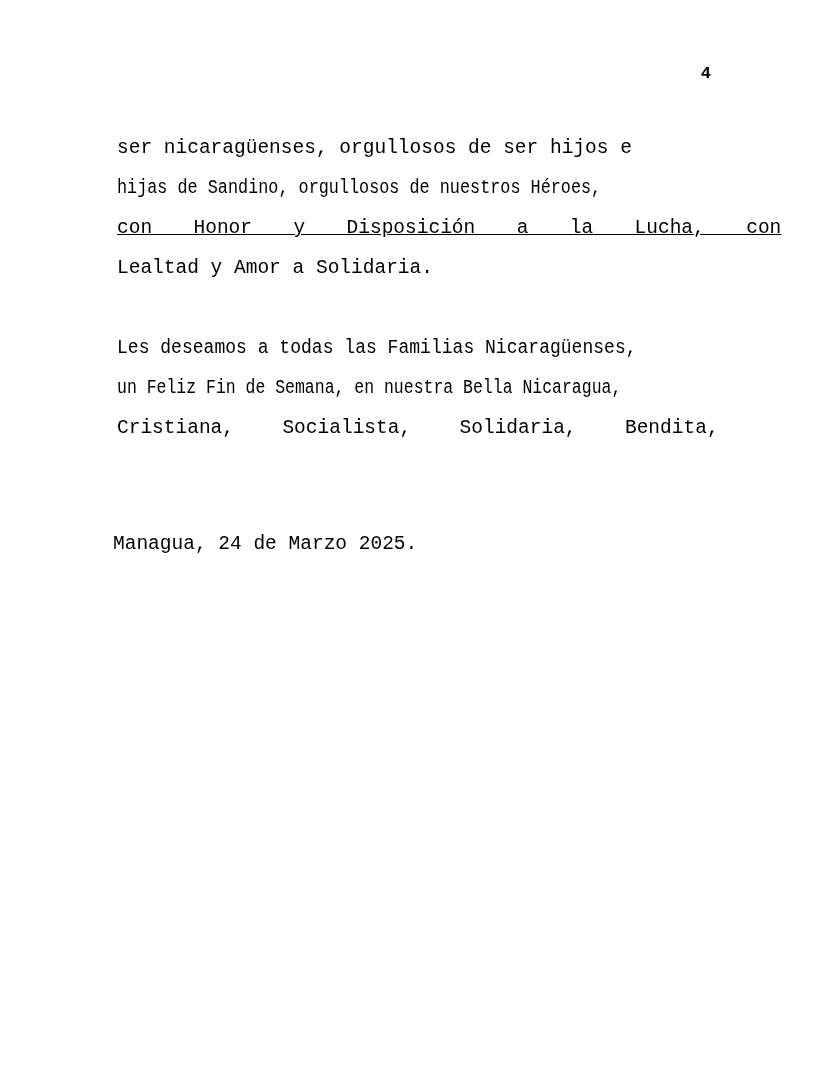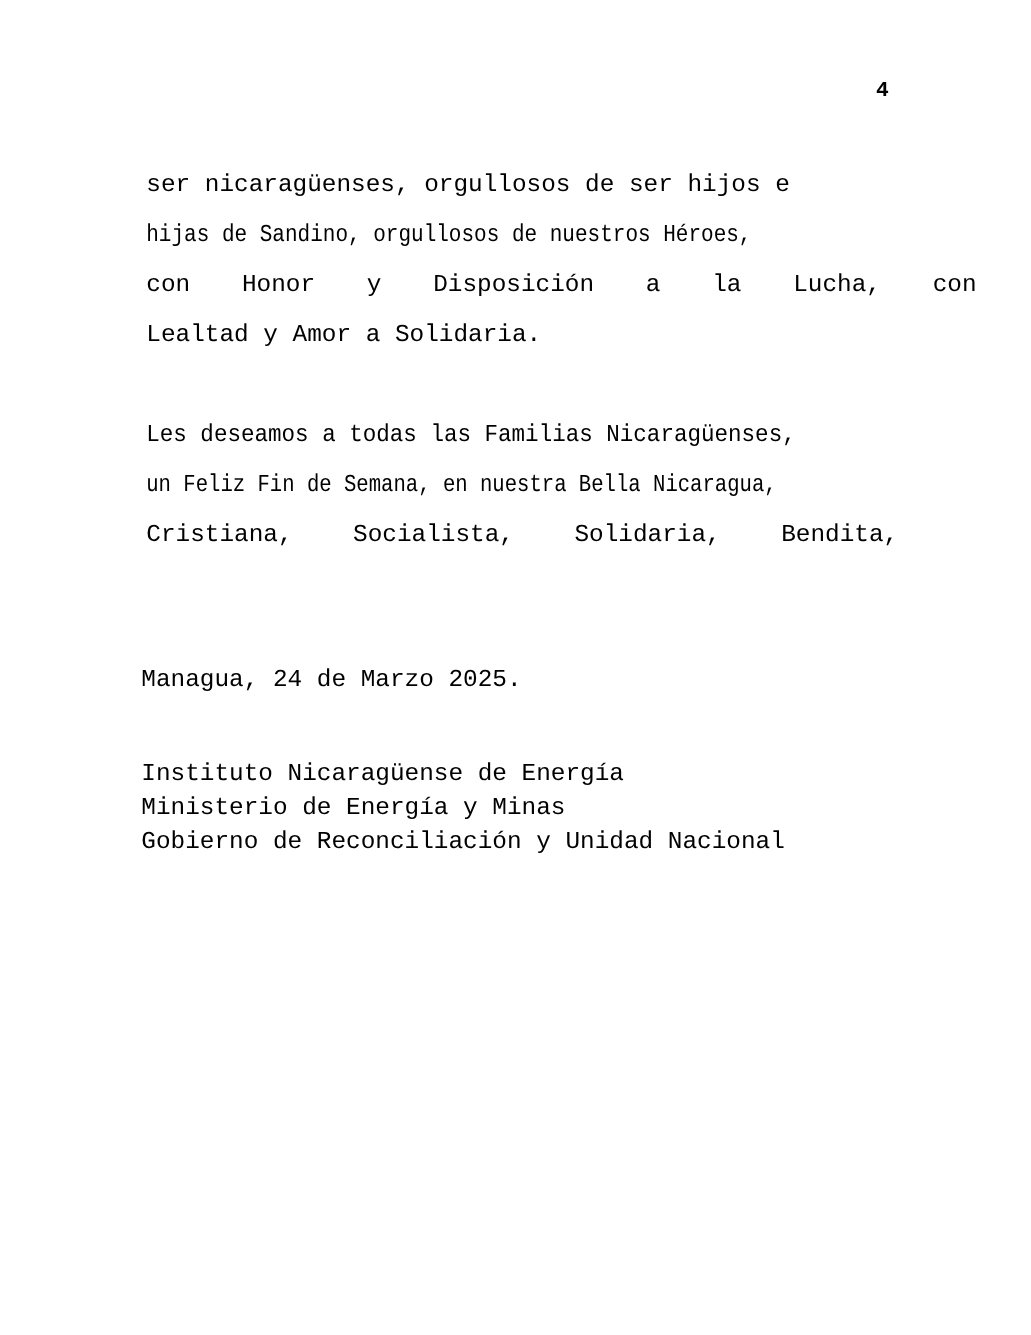--- a/index.html
+++ b/index.html
@@ -60,21 +60,21 @@
     width: 598px;
   }
 
   
   .sq-100 { transform: scaleX(1); }
   .sq-93  { transform: scaleX(0.925); }
   .sq-86  { transform: scaleX(0.862); }
   .sq-84  { transform: scaleX(0.845); }
 
   
-  .tline.w-1 { word-spacing: 9px; }
+  .tline.w-1 { word-spacing: 9px; text-decoration: underline; }
   .tline.w-3 { word-spacing: 12.5px; text-align: right; }
 
   
   .date-line {
     position: absolute;
     top: 524px;
     left: 113px;
     width: 598px;
     font-size: 19.5px;
     line-height: 40px;
@@ -114,19 +114,14 @@
     <div class="para">
       <span class="tline sq-93">Les deseamos a todas las Familias Nicaragüenses,</span>
       <span class="tline sq-84">un Feliz Fin de Semana, en nuestra Bella Nicaragua,</span>
       <span class="tline sq-100 w-3">Cristiana,  Socialista,  Solidaria,  Bendita,</span>
     </div>
 
   </div>
 
   <div class="date-line">Managua, 24 de Marzo 2025.</div>
 
-  <div class="signature">
-    <span class="sig-line">Instituto Nicaragüense de Energía</span>
-    <span class="sig-line">Ministerio de Energía y Minas</span>
-    <span class="sig-line">Gobierno de Reconciliación y Unidad Nacional</span>
-  </div>
 
 </div>
 
 </body></html>

